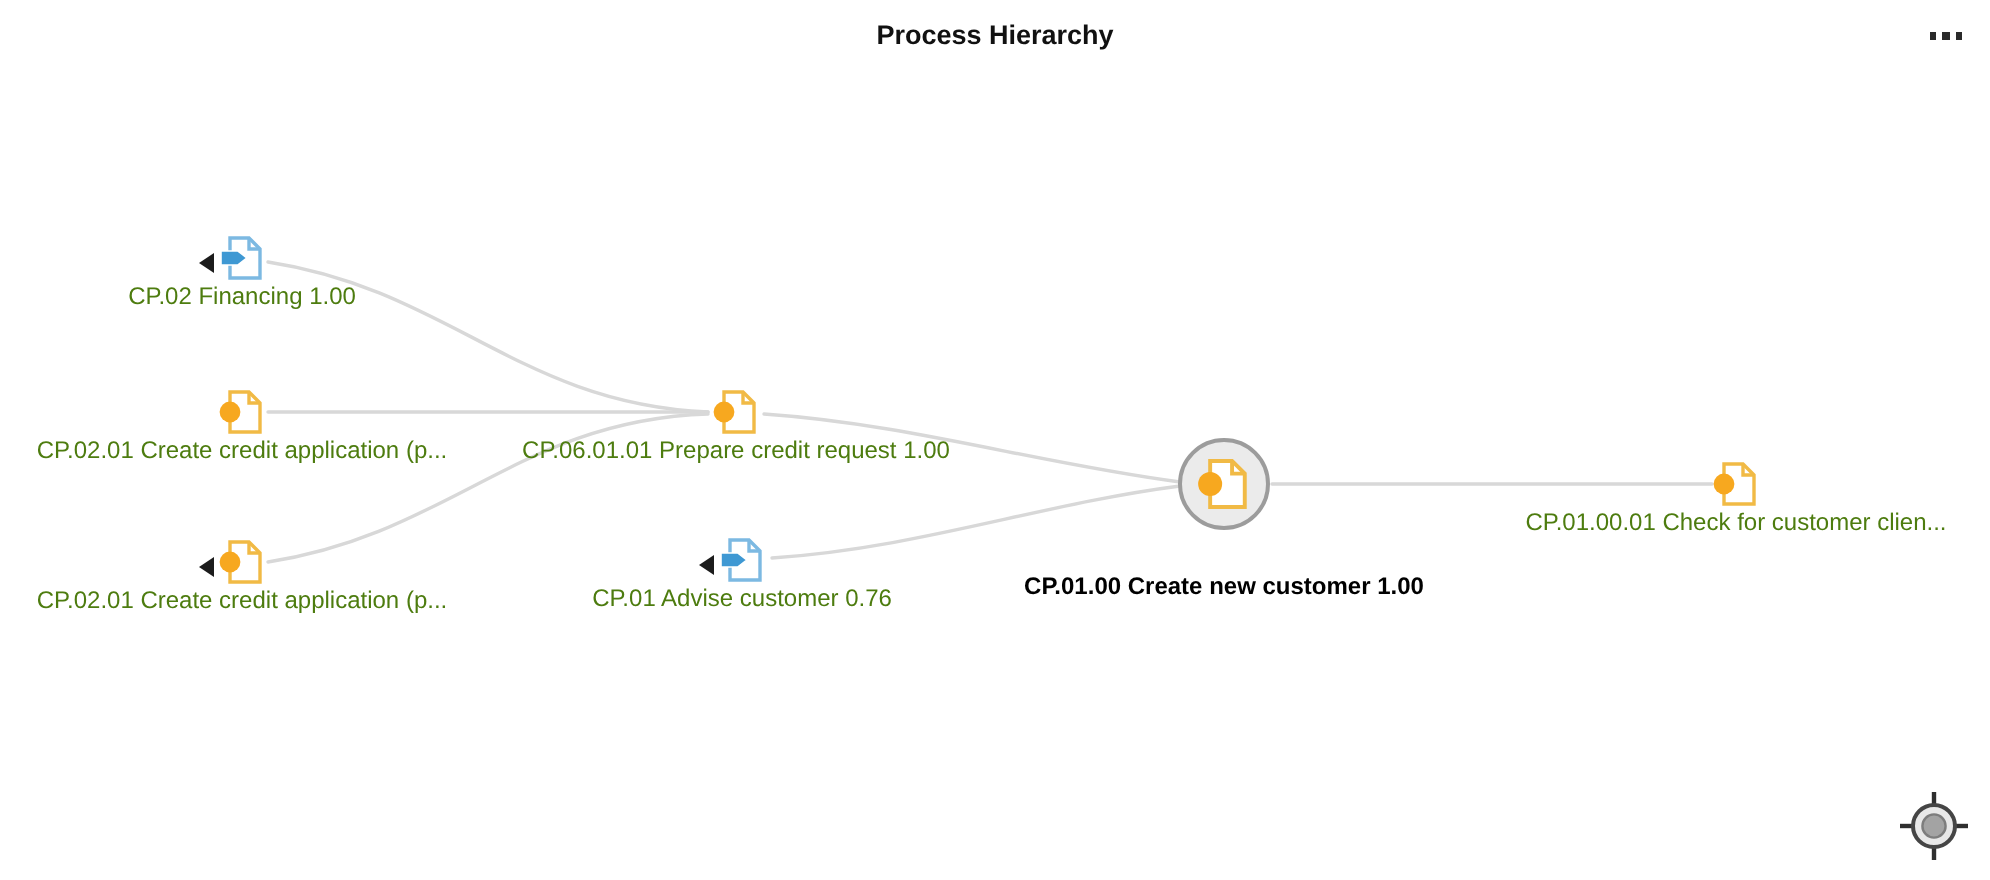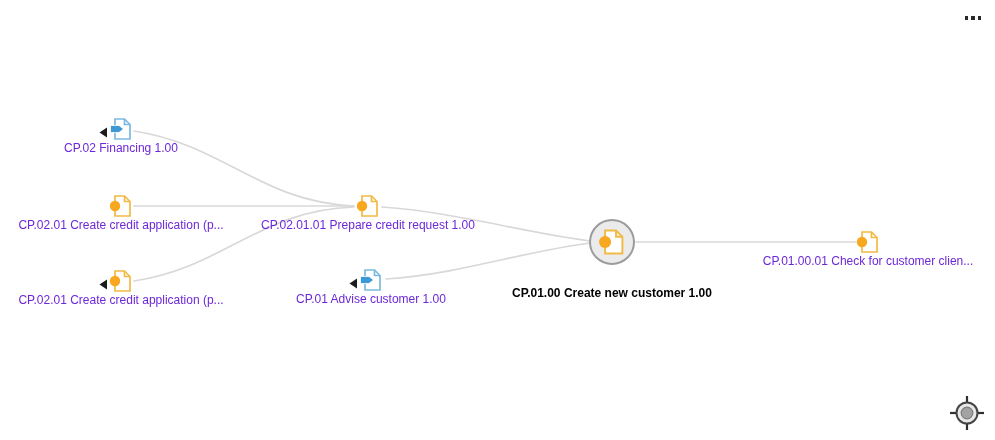--- a/index.html
+++ b/index.html
@@ -16,35 +16,36 @@
     position:absolute; top:12px; right:14px; width:24px; height:12px;
     display:flex; align-items:center; justify-content:flex-end; gap:3px; cursor:pointer;
   }
   .menu-btn i { display:block; width:3.5px; height:3.5px; background:#2a2a2a; }
   svg.edges { position:absolute; left:0; top:0; }
   .node { position:absolute; width:0; height:0; }
   .node .icon { position:absolute; left:-13px; top:-12px; width:26px; height:24px; }
   .node .tri  { position:absolute; left:-22px; top:-5px; width:8px; height:11px; }
   .node .label {
     position:absolute; top:12px; left:0; transform:translateX(-50%);
-    white-space:nowrap; font-size:12px; color:#6d28d9;
+    white-space:nowrap; font-size:12px; color:#4d7c0f;
   }
   .node .label.bold { font-weight:bold; color:#000; top:44px; }
   .hub {
     position:absolute; left:-23px; top:-23px; width:46px; height:46px;
     border-radius:50%; border:2.5px solid #9c9c9c; background:#ebebeb;
     display:flex; align-items:center; justify-content:center;
   }
   .recenter { position:absolute; left:948px; top:394px; width:38px; height:38px; cursor:pointer; }
 </style>
 </head>
 <body>
 
 <div class="stage">
 
+  <div class="title">Process Hierarchy</div>
 
   <div class="menu-btn">
     <i></i>
       <i></i>
       <i></i>
   </div>
 
   <svg class="edges" width="995" height="440" viewBox="0 0 995 440">
     <g fill="none" stroke="#d8d8d8" stroke-width="1.7" stroke-linecap="round">
       <path d="M134 131 C 225 145, 260 202, 354 206"></path>
@@ -100,37 +101,37 @@
   </div>
 
   <div class="node" style="left:368px; top:206px;">
     <span class="icon">
       <svg width="26" height="24" viewBox="0 0 26 24">
         <path d="M7 2 H16.5 L22 7.5 V22 H7 Z" fill="#fff" stroke="#f1ba45" stroke-width="1.7"></path>
         <path d="M16.5 2 V7.5 H22" fill="none" stroke="#f1ba45" stroke-width="1.7"></path>
         <circle cx="7" cy="12" r="5.2" fill="#f7a81f"></circle>
       </svg>
     </span>
-    <div class="label">CP.02.01.01 Prepare credit request 1.00</div>
+    <div class="label">CP.06.01.01 Prepare credit request 1.00</div>
   </div>
 
   <div class="node" style="left:371px; top:280px;">
     <span class="tri">
       <svg width="8" height="11" viewBox="0 0 8 11">
           <polygon points="8,0.5 0.5,5.5 8,10.5" fill="#1c1c1c"></polygon>
         </svg>
     </span>
     <span class="icon">
       <svg width="26" height="24" viewBox="0 0 26 24">
         <path d="M7 2 H16.5 L22 7.5 V22 H7 Z" fill="#fff" stroke="#7cb9e2" stroke-width="1.7"></path>
         <path d="M16.5 2 V7.5 H22" fill="none" stroke="#7cb9e2" stroke-width="1.7"></path>
         <path d="M2.5 8.5 H11 L15.5 12 L11 15.5 H2.5 Z" fill="#3e98d3" stroke="#ffffff" stroke-width="0.8"></path>
       </svg>
     </span>
-    <div class="label">CP.01 Advise customer 1.00</div>
+    <div class="label">CP.01 Advise customer 0.76</div>
   </div>
 
   <div class="node" style="left:612px; top:242px;">
     <span class="hub">
       <svg width="30" height="28" viewBox="0 0 26 24">
         <path d="M7 2 H16.5 L22 7.5 V22 H7 Z" fill="#fff" stroke="#f1ba45" stroke-width="1.7"></path>
         <path d="M16.5 2 V7.5 H22" fill="none" stroke="#f1ba45" stroke-width="1.7"></path>
         <circle cx="7" cy="12" r="5.2" fill="#f7a81f"></circle>
       </svg>
     </span>

